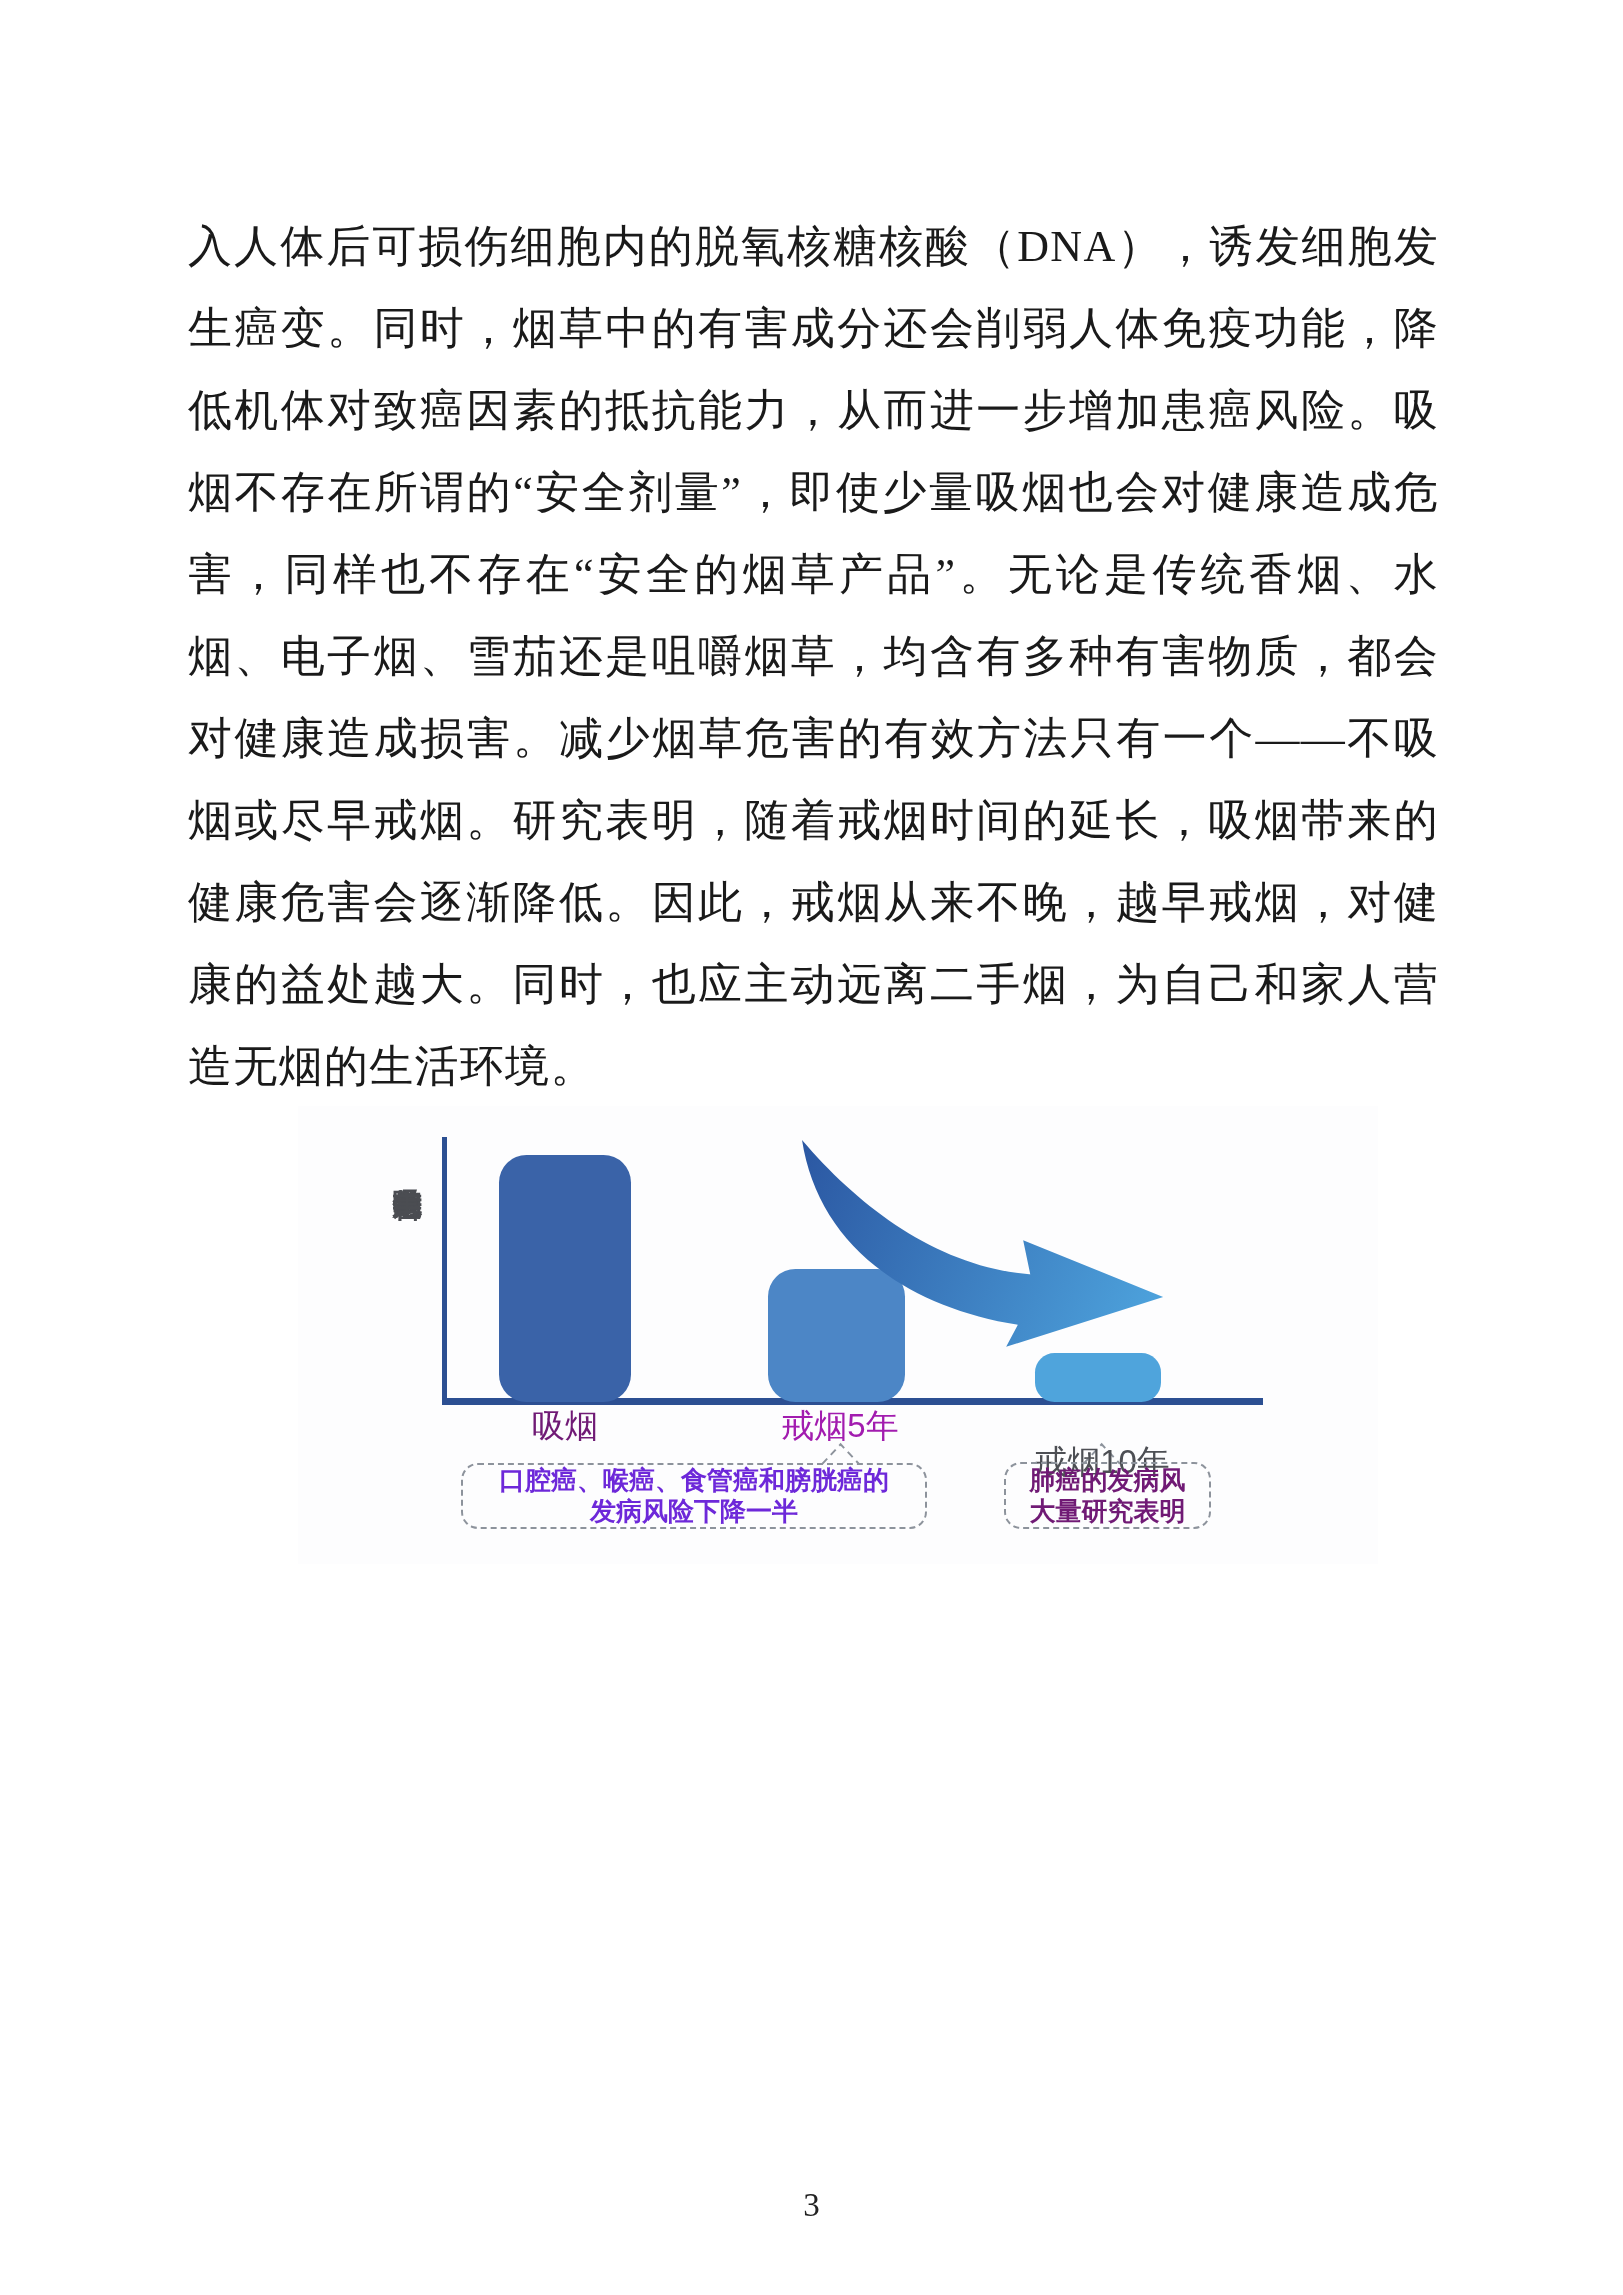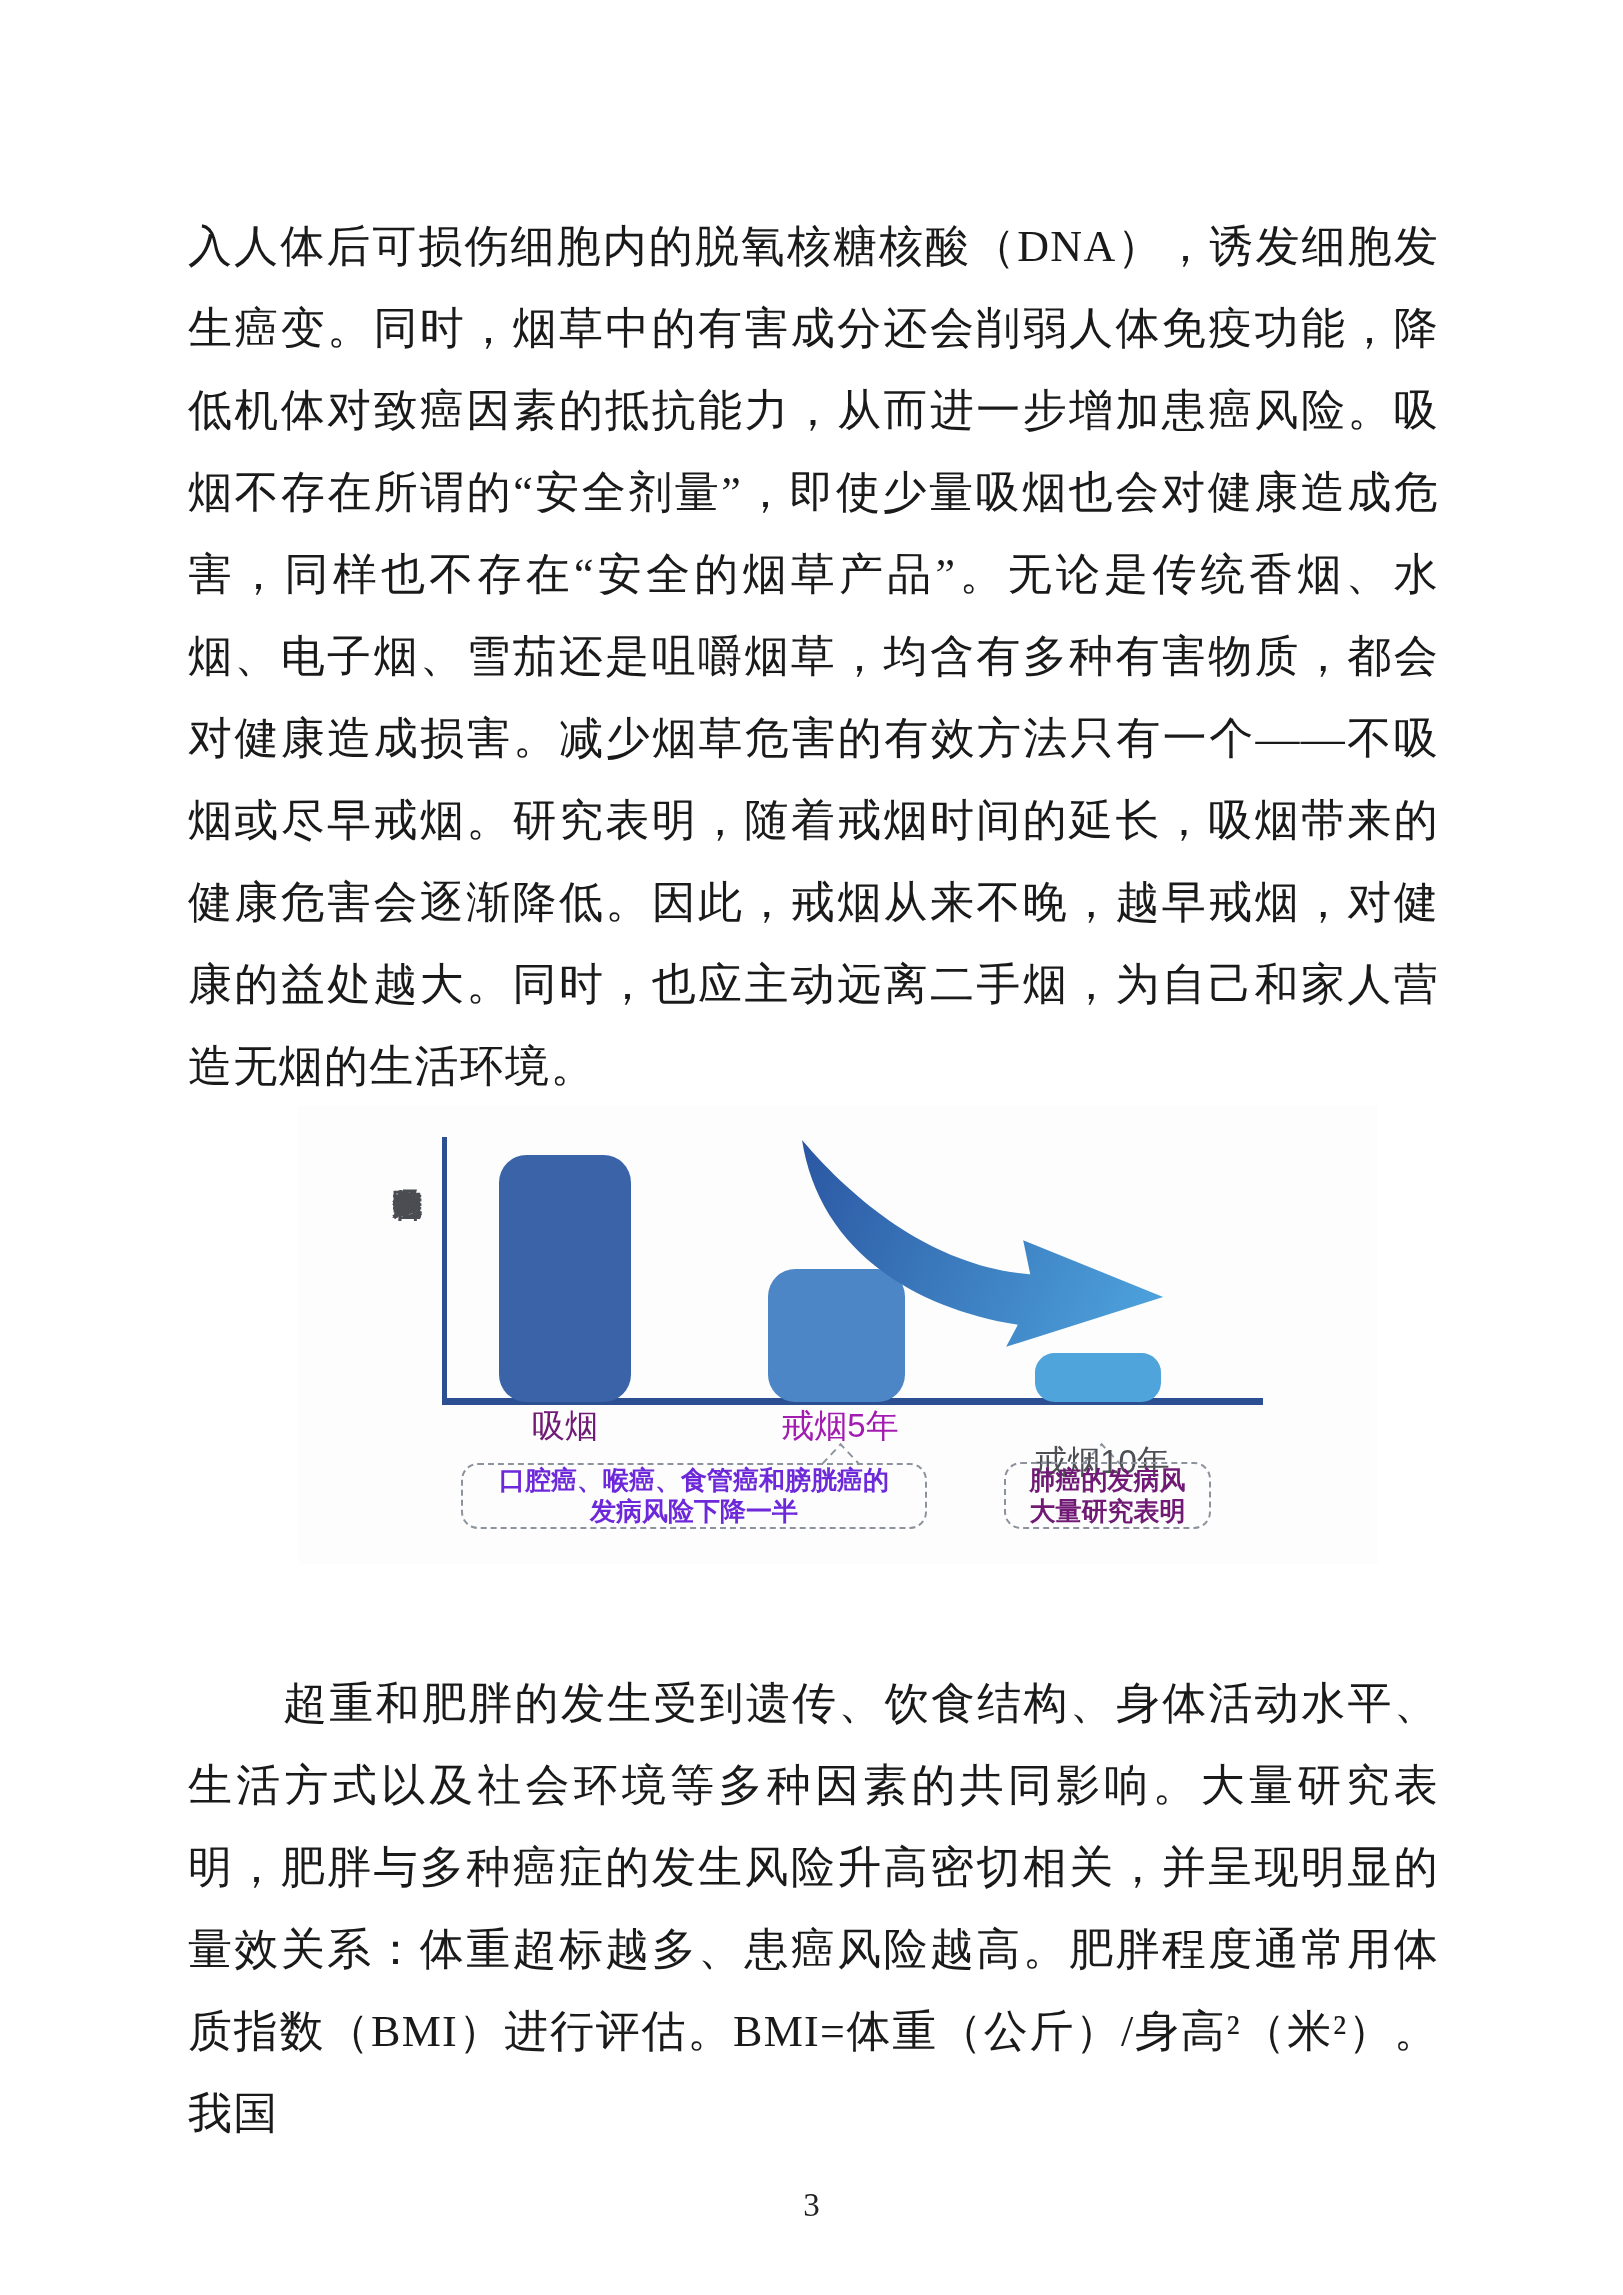--- a/index.html
+++ b/index.html
@@ -100,18 +100,17 @@
     </div>
 
     <div class="callout callout-right" style="color: #701a75;">
       <div>肺癌的发病风</div>
       <div>大量研究表明</div>
     </div>
 
   </figure>
 
 
-  <p class="body-text para-weight">超重和肥胖的发生受到遗传、饮食结构、身体活动水平、生活方式以及社会环境等多种因素的共同影响。大量研究表明，肥胖与多种癌症的发生风险升高密切相关，并呈现明显的量效关系：体重超标越多、患癌风险越高。肥胖程度通常用体质指数（BMI）进行评估。BMI=体重（公斤）/身高²（米²）。我国</p>
 
   <div class="page-number">3</div>
 
 </div>
 
 
 </body></html>

